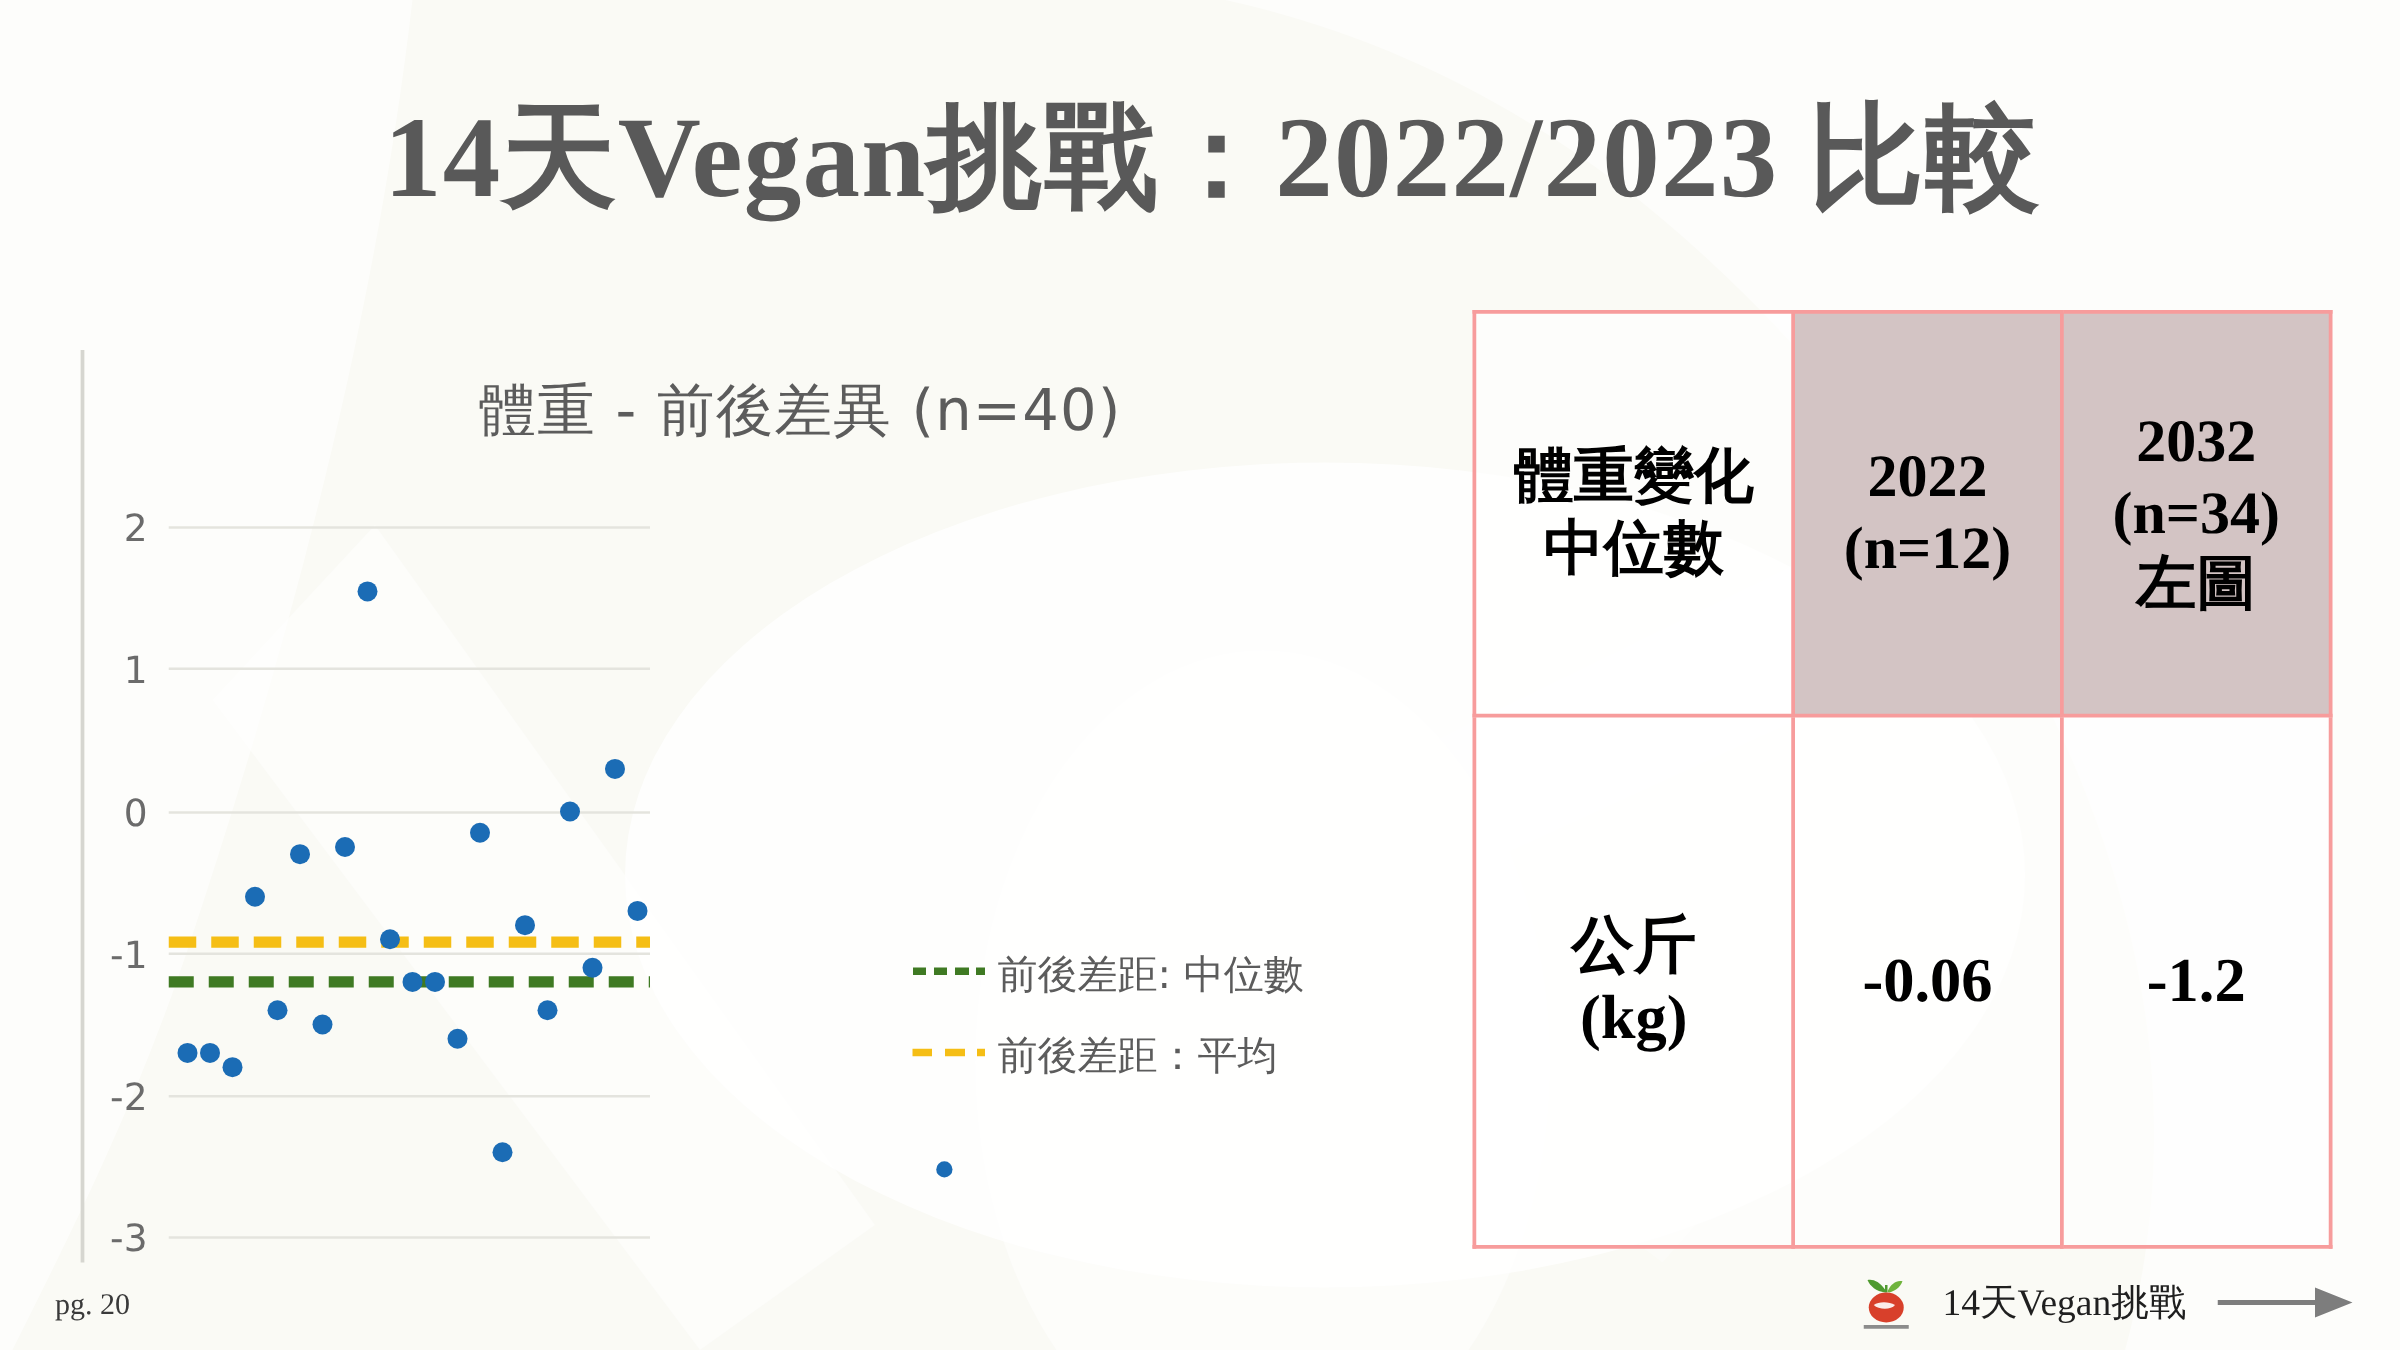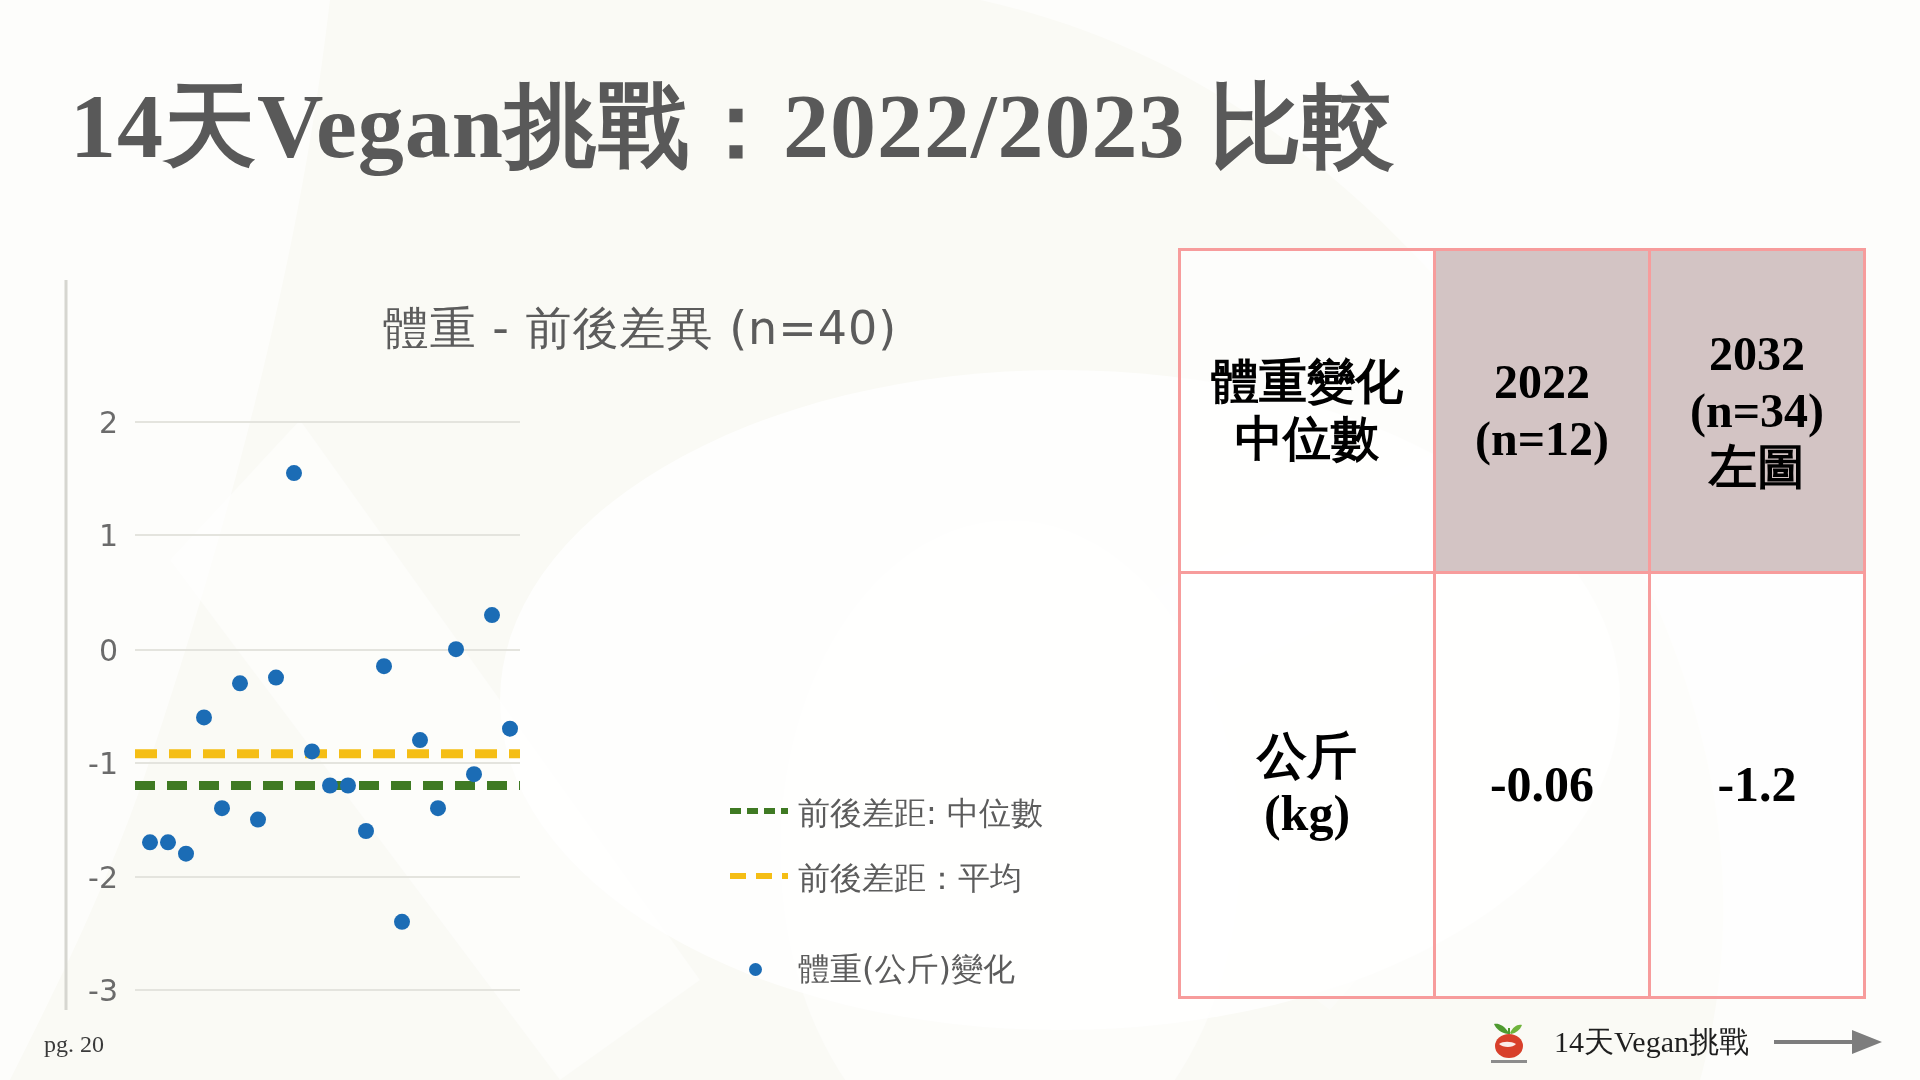--- a/index.html
+++ b/index.html
@@ -12,38 +12,38 @@
     position:relative;
   }
   
   #bg-watermark{position:absolute;inset:0;z-index:0;pointer-events:none;}
   
   #slide-title{
     position:absolute;left:70px;top:78px;width:1800px;
     font-family:"Liberation Serif", serif;
     font-weight:700;font-size:92px;line-height:1.05;
     color:#595959;letter-spacing:1px;
-    text-align:left;
+    text-align:center;
     z-index:5;white-space:nowrap;
   }
   
   #chart-panel{position:absolute;left:40px;top:280px;width:1100px;height:740px;z-index:4;}
   #chart-title{
     position:absolute;left:250px;top:18px;width:700px;
     font-size:46px;color:#5C5C5C;font-weight:400;
     font-family:"DejaVu Sans", sans-serif;
     text-align:center;letter-spacing:1px;
   }
   #plot-svg{position:absolute;left:0;top:0;}
   .axis-tick-label{
     font-family:"DejaVu Sans", sans-serif;
     font-size:30px;fill:#6B6B6B;
   }
   
-  #chart-legend{position:absolute;left:690px;top:514px;width:420px;z-index:6;}
+  #chart-legend{position:absolute;left:690px;top:480px;width:420px;z-index:6;}
   .legend-row{display:flex;align-items:flex-start;margin-bottom:26px;}
   .legend-swatch{width:58px;flex:0 0 58px;height:34px;position:relative;margin-right:10px;}
   .legend-text{
     font-family:"DejaVu Sans", sans-serif;
     font-size:32px;color:#5C5C5C;line-height:1.22;
     max-width:300px;
   }
   .dash-green,.dash-yellow{position:absolute;top:14px;left:0;width:58px;height:6px;}
   .dash-green{background:repeating-linear-gradient(to right,#3F7A23 0 11px,transparent 11px 17px);}
   .dash-yellow{background:repeating-linear-gradient(to right,#F5BE15 0 16px,transparent 16px 26px);}
@@ -163,21 +163,20 @@
     <div class="legend-row">
       <span class="legend-swatch">
         <span class="dash-yellow"></span>
       </span>
       <span class="legend-text">前後差距：平均</span>
     </div>
     <div class="legend-row" style="margin-top:52px;">
       <span class="legend-swatch">
         <span class="dot-blue"></span>
       </span>
-      <span class="legend-text">體重(公斤)變化</span>
     </div>
   </div>
 </div>
 
 <table id="comparison-table">
   <colgroup>
       <col class="c1">
       <col class="c2">
       <col class="c3">
     </colgroup>

